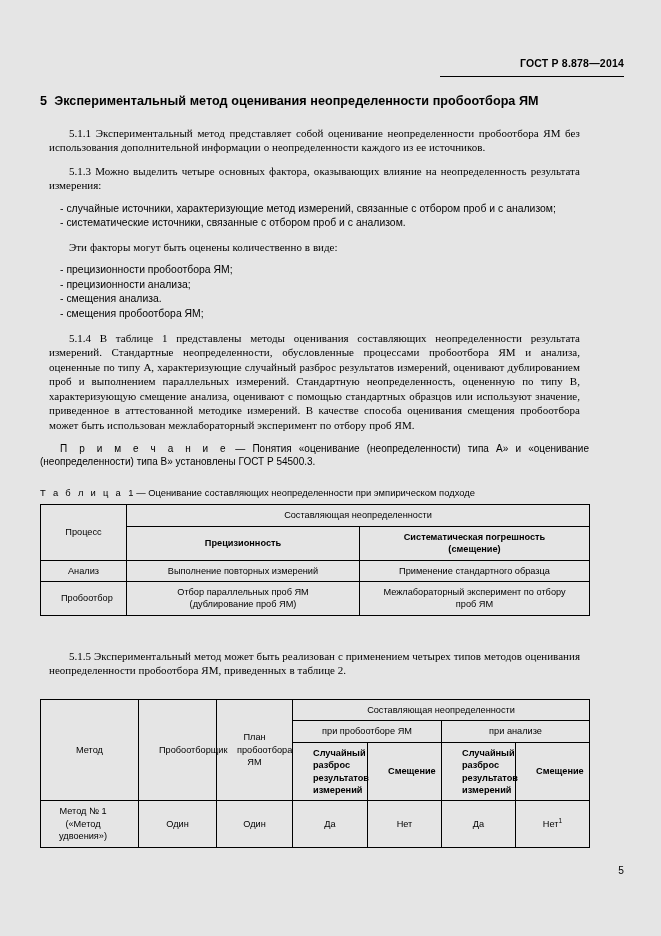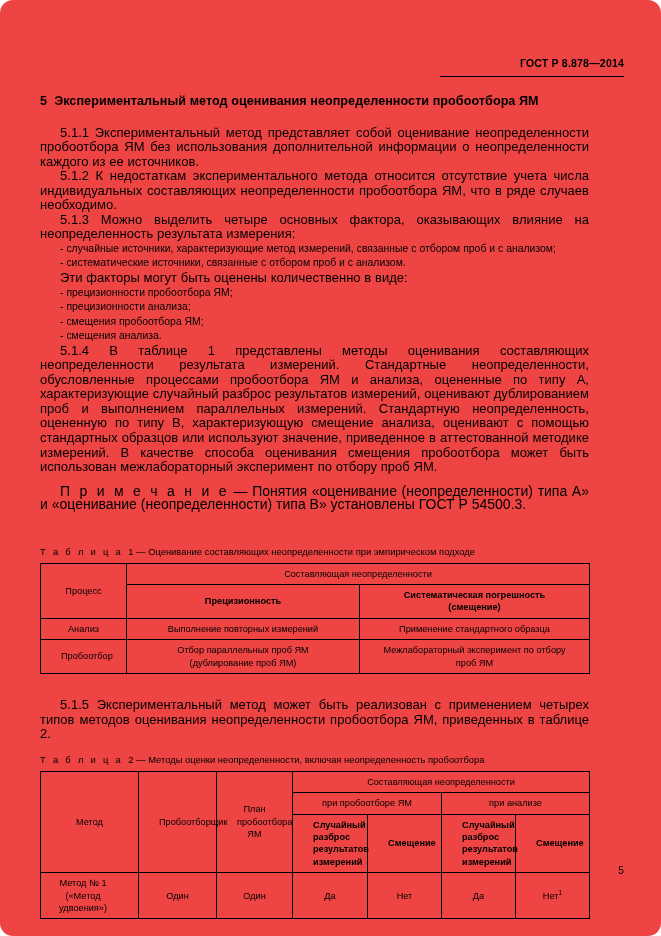--- a/index.html
+++ b/index.html
@@ -8,24 +8,23 @@
     background: #ffffff;
   }
   body {
     font-family: "Liberation Sans", sans-serif;
     color: #000000;
   }
   .page {
     position: relative;
     width: 661px;
     height: 936px;
-    background: #ef4444;
+    background: #e5e5e5;
     overflow: hidden;
     box-sizing: border-box;
-    border-radius: 13px;
   }
   
   .header {
     position: absolute;
     top: 57px;
     right: 37px;
     font-size: 10.5px;
     font-weight: bold;
     letter-spacing: 0.2px;
     white-space: nowrap;
@@ -56,40 +55,41 @@
   }
   h2.subsec-title {
     font-size: 10.8px;
     font-weight: bold;
     line-height: 14px;
     margin: 0 0 9px 0;
     padding-left: 17px;
     letter-spacing: 0.05px;
   }
   p.body {
-    font-size: 13px;
+    font-size: 11px;
     line-height: 14.55px;
-    margin: 0;
+    margin: 9px;
     text-align: justify;
     text-indent: 20px;
     letter-spacing: 0.02px;
     word-spacing: 0.1px;
+    font-family: Liberation Serif, serif;
   }
   p.dash {
     font-size: 10.4px;
     line-height: 14.55px;
     margin: 0;
     text-align: justify;
     text-indent: 20px;
     letter-spacing: 0.02px;
   }
   p.note {
-    font-size: 14px;
+    font-size: 10px;
     line-height: 13px;
-    margin: 10px 0 16px 0;
+    margin: 10px 0 0 0;
     text-align: justify;
     text-indent: 20px;
   }
   .sp {
     letter-spacing: 2.4px;
   }
   
   .tbl-caption {
     font-size: 9.4px;
     line-height: 12px;
@@ -145,31 +145,30 @@
 
   <div class="header">ГОСТ Р 8.878—2014</div>
   <div class="header-rule"></div>
 
   <div class="content">
 
     <h1 class="sec-title"><span>5</span>&nbsp;&nbsp;<span>Экспериментальный метод оценивания неопределенности пробоотбора ЯМ</span></h1>
 
 
     <p class="body">5.1.1  Экспериментальный метод представляет собой оценивание неопределенности пробоотбора ЯМ без использования дополнительной информации о неопределенности каждого из ее источников.</p>
-    <p class="body">5.1.2  К недостаткам экспериментального метода относится отсутствие учета числа индивидуальных составляющих неопределенности пробоотбора ЯМ, что в ряде случаев необходимо.</p>
     <p class="body">5.1.3  Можно выделить четыре основных фактора, оказывающих влияние на неопределенность результата измерения:</p>
 
     <p class="dash">- случайные источники, характеризующие метод измерений, связанные с отбором проб и с анализом;</p>
     <p class="dash">- систематические источники, связанные с отбором проб и с анализом.</p>
 
     <p class="body">Эти факторы могут быть оценены количественно в виде:</p>
     <p class="dash">- прецизионности пробоотбора ЯМ;</p>
     <p class="dash">- прецизионности анализа;</p>
+    <p class="dash">- смещения анализа.</p>
     <p class="dash">- смещения пробоотбора ЯМ;</p>
-    <p class="dash">- смещения анализа.</p>
 
     <p class="body">5.1.4  В таблице 1 представлены методы оценивания составляющих неопределенности результата измерений. Стандартные неопределенности, обусловленные процессами пробоотбора ЯМ и анализа, оцененные по типу А, характеризующие случайный разброс результатов измерений, оценивают дублированием проб и выполнением параллельных измерений. Стандартную неопределенность, оцененную по типу В, характеризующую смещение анализа, оценивают с помощью стандартных образцов или используют значение, приведенное в аттестованной методике измерений. В качестве способа оценивания смещения пробоотбора может быть использован межлабораторный эксперимент по отбору проб ЯМ.</p>
 
     <p class="note"><span class="sp">П р и м е ч а н и е</span><span> — Понятия «оценивание (неопределенности) типа А» и «оценивание (неопределенности) типа В» установлены ГОСТ Р 54500.3.</span></p>
 
     <div class="gap-c"></div>
 
     <p class="tbl-caption"><span class="lead">Т а б л и ц а</span>&nbsp;&nbsp;<span>1</span>&nbsp;<span>— Оценивание составляющих неопределенности при эмпирическом подходе</span></p>
 
     <table class="gost">
@@ -199,21 +198,20 @@
         </tr>
       </tbody>
     </table>
 
     <div class="gap-b"></div>
 
     <p class="body">5.1.5  Экспериментальный метод может быть реализован с применением четырех типов методов оценивания неопределенности пробоотбора ЯМ, приведенных в таблице 2.</p>
 
     <div class="gap-d"></div>
 
-    <p class="tbl-caption"><span class="lead">Т а б л и ц а</span>&nbsp;&nbsp;<span>2</span>&nbsp;<span>— Методы оценки неопределенности, включая неопределенность пробоотбора</span></p>
 
     <table class="gost">
       <colgroup>
         <col style="width:98px">
         <col style="width:78px">
         <col style="width:76px">
         <col style="width:75px">
         <col style="width:74px">
         <col style="width:74px">
         <col style="width:74px">

